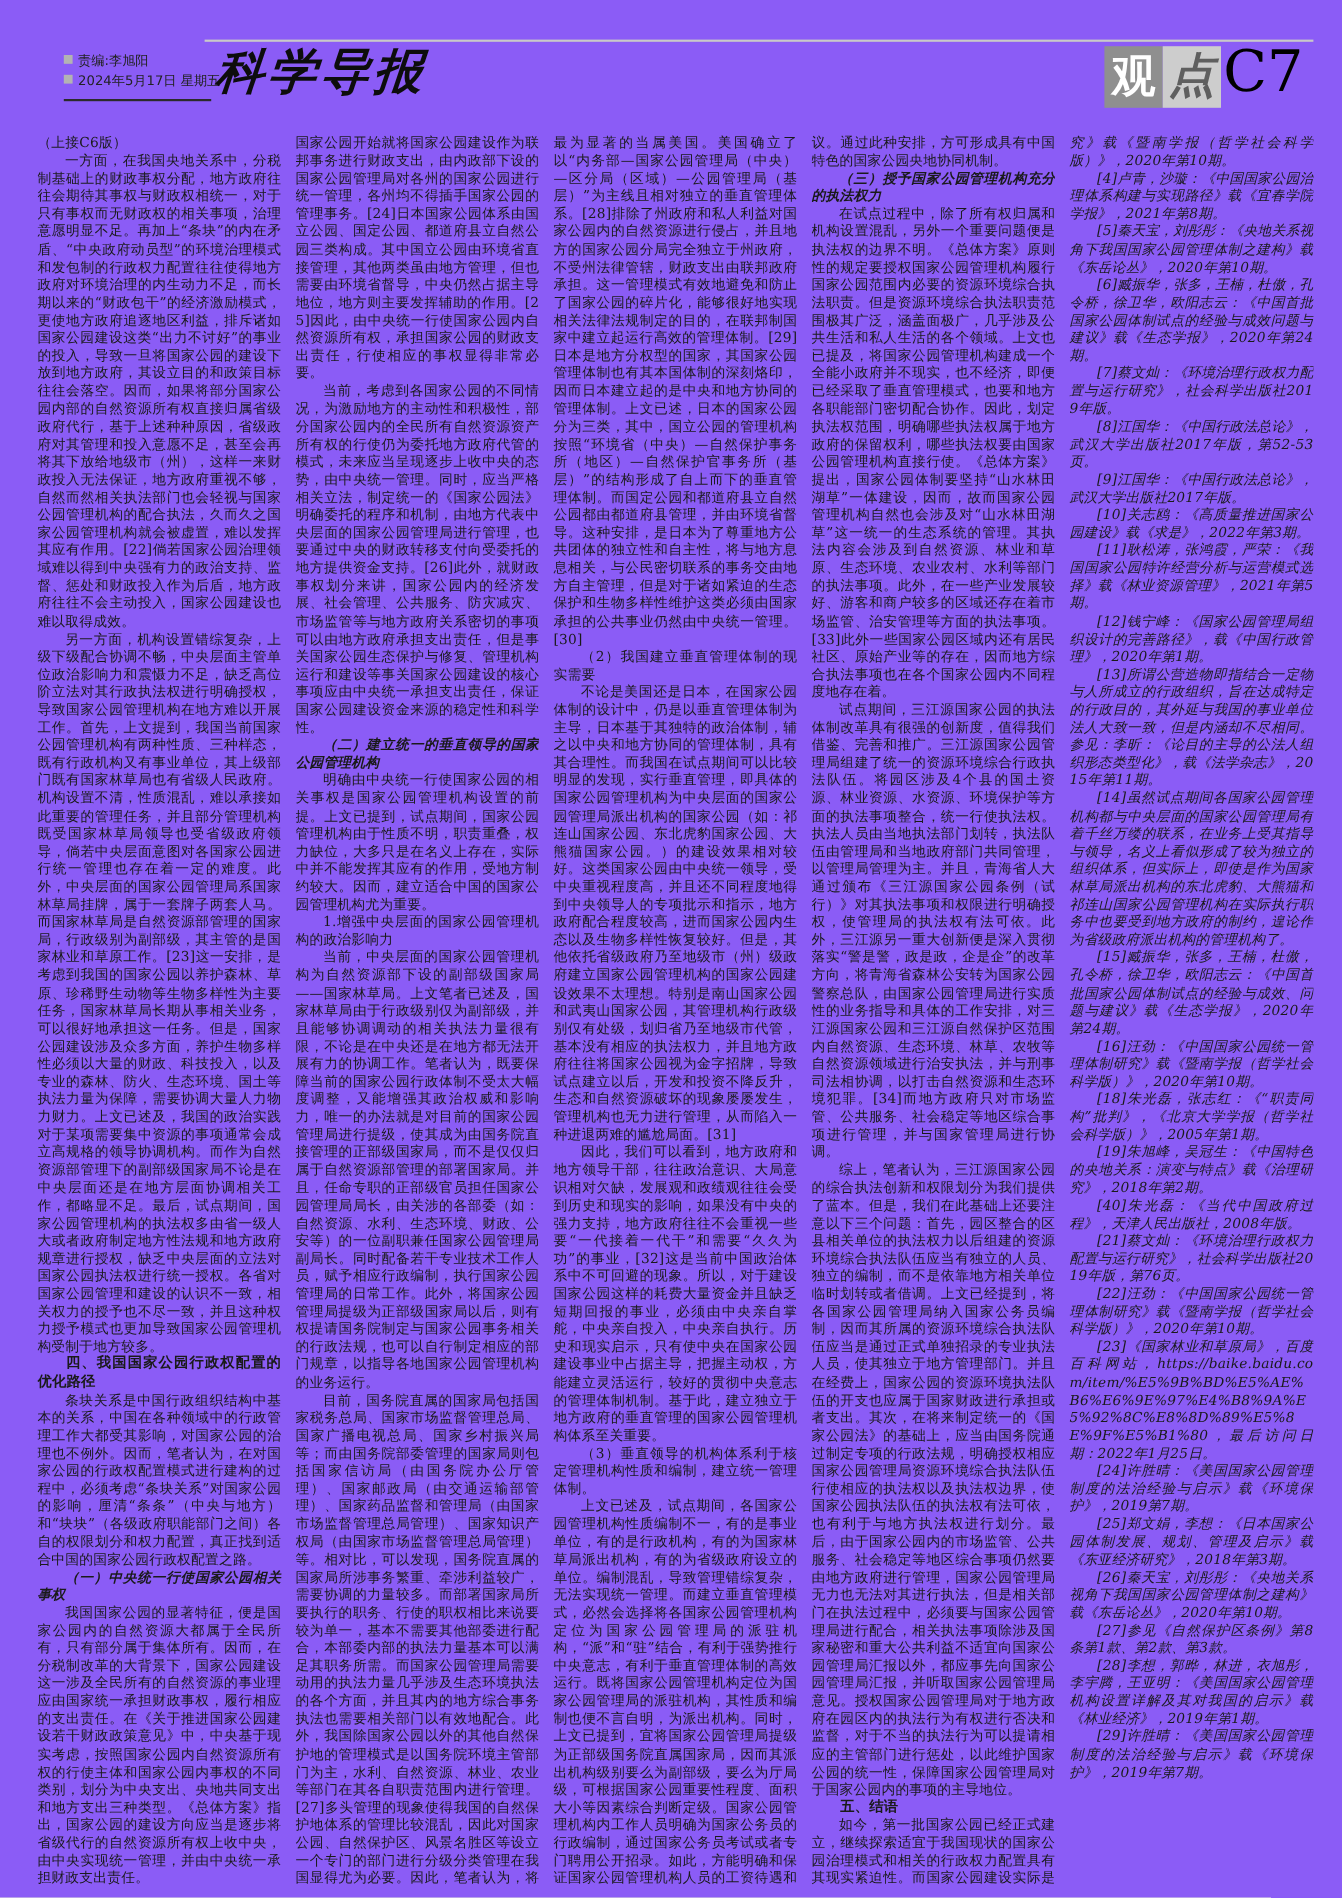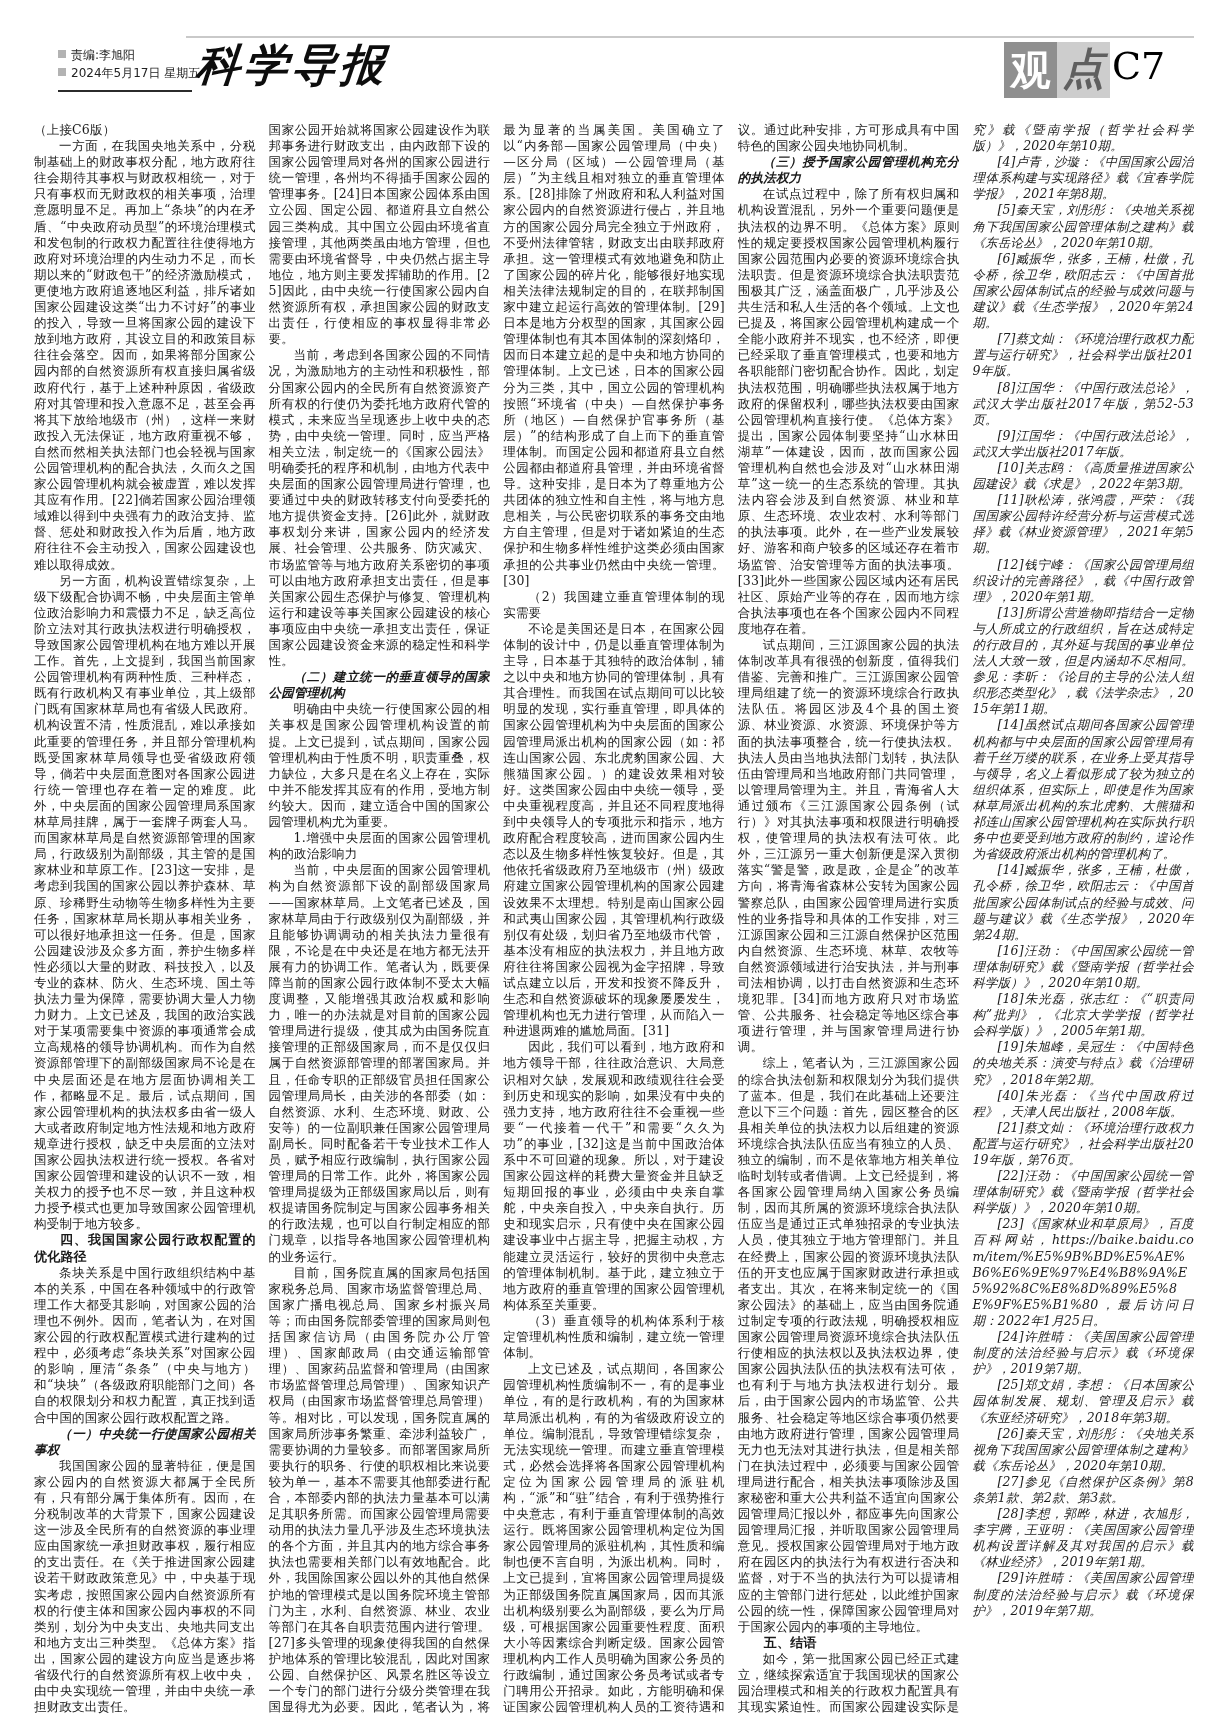--- a/index.html
+++ b/index.html
@@ -1,32 +1,32 @@
 <!DOCTYPE html>
 <html><head>
 <meta charset="utf-8">
 <style>
   html,body { margin:0; padding:0; background:#dcdcdc; }
-  .page { position:relative; width:1220px; height:1725px; margin:0 auto; background:#ffffff;
+  .page { position:relative; width:1220px; height:1725px; margin:0 auto; background:#8b5cf6;
           font-family:"DejaVu Serif","Liberation Serif",serif; color:#1a1a1a; overflow:hidden; }
 
   
   .rule-top { position:absolute; left:186px; top:36px; width:1008px; height:2px; background:#c9c9c9; }
   .meta { position:absolute; left:58px; top:46px; width:134px; border-bottom:2px solid #2b2b2b;
           padding-bottom:8px; font-family:"DejaVu Sans","Liberation Sans",sans-serif;
           font-size:12px; line-height:18px; color:#222; white-space:nowrap; }
   .sq { display:inline-block; width:8px; height:8px; background:#b3b3b3; margin-right:5px; vertical-align:1px; }
   .masthead { position:absolute; left:196px; top:36px; font-size:44px; font-weight:bold; font-style:italic;
               letter-spacing:4px; color:#0d0d0d; transform:skewX(-5deg); }
   .badge { position:absolute; left:1004px; top:42px; width:106px; height:56px; display:flex; }
   .badge .b1 { width:53px; height:56px; background:#8f8f8f; color:#ffffff; font-size:40px; font-weight:bold;
                text-align:center; line-height:56px; }
   .badge .b2 { width:53px; height:56px; background:#cdcdcd; color:#5f5f5f; font-size:42px; font-weight:bold;
                font-style:italic; text-align:center; line-height:54px; }
-  .page-no { position:absolute; left:1112px; top:34px; font-size:38px; line-height:64px; color:#000; }
+  .page-no { position:absolute; left:1112px; top:34px; font-size:52px; line-height:64px; color:#000; }
 
   
   .body-cols { position:absolute; left:34px; top:122px; width:1160px; height:1592px; display:flex; gap:13px; }
   .col { flex:1 1 0; min-width:0; overflow:hidden; }
   .p { margin:0; font-size:12.5px; line-height:16.1px; text-align:justify; text-indent:2em;
        letter-spacing:0.2px; word-break:break-all; }
   .open   { text-indent:0; }
   .h2     { font-weight:bold; font-size:13px; }
   .sub    { font-style:italic; font-weight:bold; }
   .ref, .ref-open, .refhead { font-style:italic; }
@@ -95,21 +95,21 @@
         <p class="p ref">[5]秦天宝，刘彤彤：《央地关系视角下我国国家公园管理体制之建构》载《东岳论丛》，2020年第10期。</p>
         <p class="p ref">[6]臧振华，张多，王楠，杜傲，孔令桥，徐卫华，欧阳志云：《中国首批国家公园体制试点的经验与成效问题与建议》载《生态学报》，2020年第24期。</p>
         <p class="p ref">[7]蔡文灿：《环境治理行政权力配置与运行研究》，社会科学出版社2019年版。</p>
         <p class="p ref">[8]江国华：《中国行政法总论》，武汉大学出版社2017年版，第52-53页。</p>
         <p class="p ref">[9]江国华：《中国行政法总论》，武汉大学出版社2017年版。</p>
         <p class="p ref">[10]关志鸥：《高质量推进国家公园建设》载《求是》，2022年第3期。</p>
         <p class="p ref">[11]耿松涛，张鸿霞，严荣：《我国国家公园特许经营分析与运营模式选择》载《林业资源管理》，2021年第5期。</p>
         <p class="p ref">[12]钱宁峰：《国家公园管理局组织设计的完善路径》，载《中国行政管理》，2020年第1期。</p>
         <p class="p ref">[13]所谓公营造物即指结合一定物与人所成立的行政组织，旨在达成特定的行政目的，其外延与我国的事业单位法人大致一致，但是内涵却不尽相同。参见：李昕：《论目的主导的公法人组织形态类型化》，载《法学杂志》，2015年第11期。</p>
         <p class="p ref">[14]虽然试点期间各国家公园管理机构都与中央层面的国家公园管理局有着千丝万缕的联系，在业务上受其指导与领导，名义上看似形成了较为独立的组织体系，但实际上，即使是作为国家林草局派出机构的东北虎豹、大熊猫和祁连山国家公园管理机构在实际执行职务中也要受到地方政府的制约，遑论作为省级政府派出机构的管理机构了。</p>
-        <p class="p ref">[14]臧振华，张多，王楠，杜傲，孔令桥，徐卫华，欧阳志云：《中国首批国家公园体制试点的经验与成效、问题与建议》载《生态学报》，2020年第24期。</p>
+        <p class="p ref">[15]臧振华，张多，王楠，杜傲，孔令桥，徐卫华，欧阳志云：《中国首批国家公园体制试点的经验与成效、问题与建议》载《生态学报》，2020年第24期。</p>
         <p class="p ref">[16]汪劲：《中国国家公园统一管理体制研究》载《暨南学报（哲学社会科学版）》，2020年第10期。</p>
         <p class="p ref">[18]朱光磊，张志红：《“职责同构”批判》，《北京大学学报（哲学社会科学版）》，2005年第1期。</p>
         <p class="p ref">[19]朱旭峰，吴冠生：《中国特色的央地关系：演变与特点》载《治理研究》，2018年第2期。</p>
         <p class="p ref">[40]朱光磊：《当代中国政府过程》，天津人民出版社，2008年版。</p>
         <p class="p ref">[21]蔡文灿：《环境治理行政权力配置与运行研究》，社会科学出版社2019年版，第76页。</p>
         <p class="p ref">[22]汪劲：《中国国家公园统一管理体制研究》载《暨南学报（哲学社会科学版）》，2020年第10期。</p>
         <p class="p ref">[23]《国家林业和草原局》，百度百科网站，https://baike.baidu.com/item/%E5%9B%BD%E5%AE%B6%E6%9E%97%E4%B8%9A%E5%92%8C%E8%8D%89%E5%8E%9F%E5%B1%80，最后访问日期：2022年1月25日。</p>
         <p class="p ref">[24]许胜晴：《美国国家公园管理制度的法治经验与启示》载《环境保护》，2019第7期。</p>
         <p class="p ref">[25]郑文娟，李想：《日本国家公园体制发展、规划、管理及启示》载《东亚经济研究》，2018年第3期。</p>
         <p class="p ref">[26]秦天宝，刘彤彤：《央地关系视角下我国国家公园管理体制之建构》载《东岳论丛》，2020年第10期。</p>

